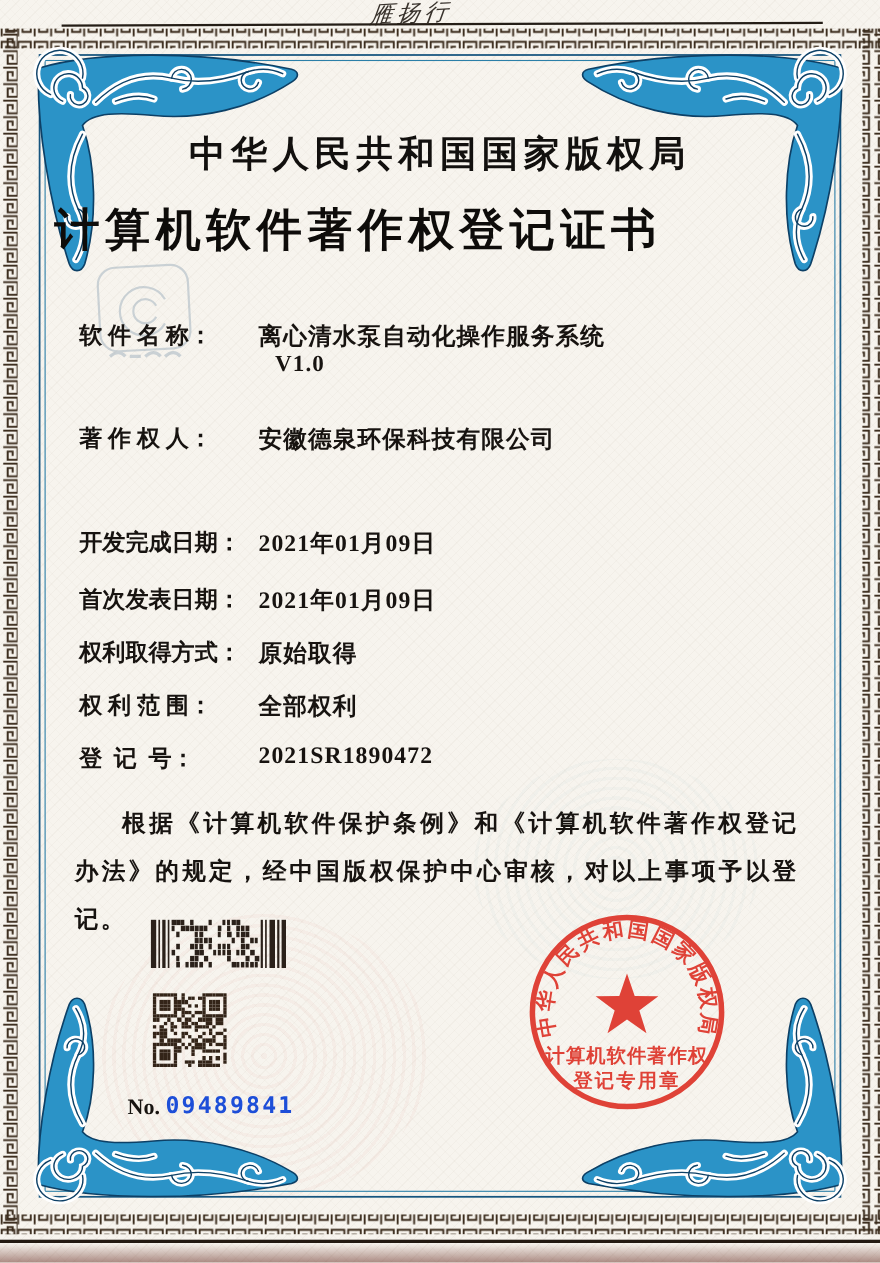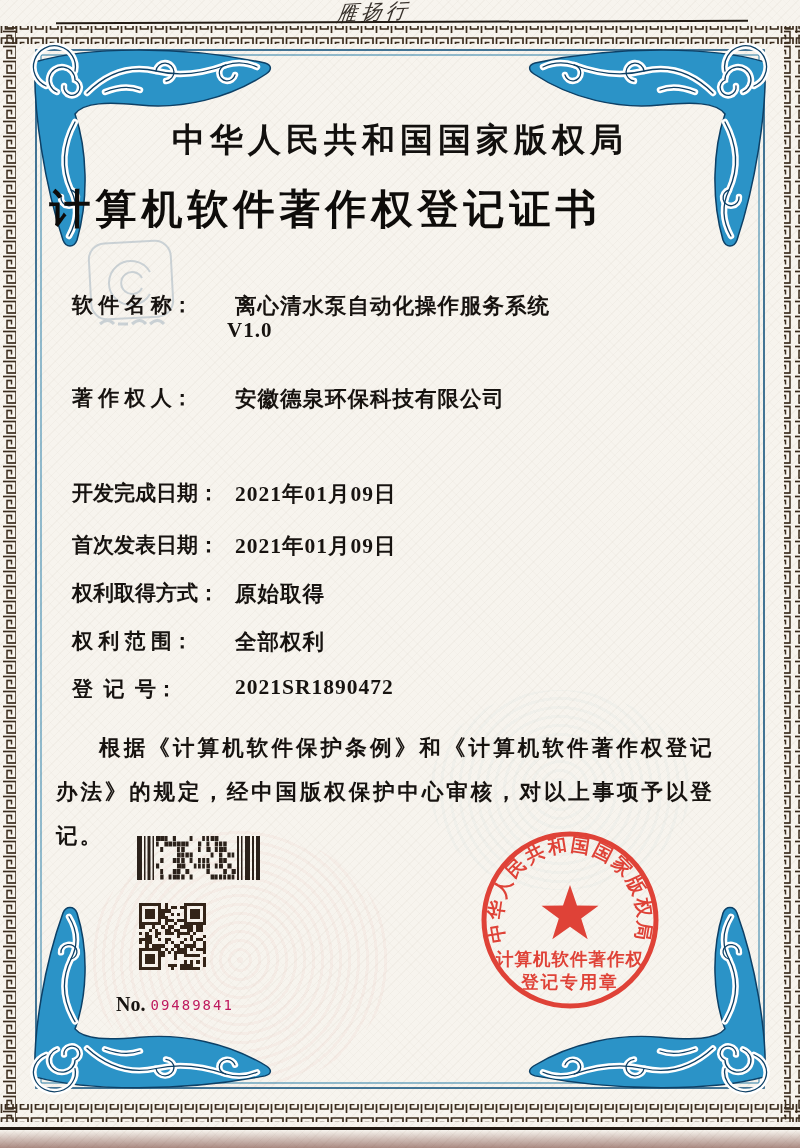--- a/index.html
+++ b/index.html
@@ -23,33 +23,33 @@
   .authority{top:118px;left:0;width:800px;text-align:center;font-size:33px;font-weight:700;
     letter-spacing:5px;color:#12100e;}
   .cert-title{top:182px;left:0;width:651px;text-align:center;font-size:41px;font-weight:700;
     letter-spacing:5px;color:#0e0c0a;}
   .certno{top:249px;left:0;width:713px;text-align:right;font-size:17px;font-weight:700;}
   .certno .gap{display:inline-block;width:18px;}
   
   .frow{left:0;width:760px;}
   .flabel{position:absolute;left:72px;top:0;font-size:21px;font-weight:700;white-space:pre;}
   .fvalue{position:absolute;left:235px;top:0;font-size:21.5px;font-weight:700;letter-spacing:1px;white-space:pre;text-align:right;}
-  .fvalue2{position:absolute;left:227px;top:27px;font-size:21px;font-weight:700;letter-spacing:1px;}
+  .fvalue2{position:absolute;left:250px;top:27px;font-size:21px;font-weight:700;letter-spacing:1px;}
   
-  .statement{top:726px;left:56px;width:658px;font-size:21.5px;font-weight:700;
+  .statement{top:726px;left:68px;width:658px;font-size:21.5px;font-weight:700;
     line-height:44px;letter-spacing:2.2px;text-indent:2em;text-align:justify;}
   
   .barcode{top:836px;left:137px;width:125px;height:44px;}
   .qr{top:903px;left:139px;width:67px;height:67px;display:grid;
     grid-template-columns:repeat(21,1fr);grid-template-rows:repeat(21,1fr);}
   .qr div.on{background:#332418;}
   
   .serial{top:993px;left:116px;font-size:20px;font-weight:700;}
-  .serial .num{color:#be185d;font-family:"DejaVu Sans Mono",monospace;font-size:14px;
-    font-weight:400;letter-spacing:2px;vertical-align:1px;}
+  .serial .num{color:#1d4ed8;font-family:"DejaVu Sans Mono",monospace;font-size:21px;
+    font-weight:700;letter-spacing:2px;vertical-align:1px;}
   .issue-date{top:1001px;left:487px;font-size:21px;font-weight:700;letter-spacing:1px;}
   
   .seal{top:820px;left:470px;width:200px;height:200px;opacity:.93;}
   
   .emboss{top:238px;left:84px;width:96px;height:96px;opacity:.5;}
   .wm1{top:830px;left:90px;width:300px;height:260px;border-radius:50%;
     background:repeating-radial-gradient(circle at 50% 50%, rgba(214,120,110,.06) 0 3px, transparent 3px 9px);}
   .wm2{top:690px;left:430px;width:260px;height:200px;border-radius:50%;
     background:repeating-radial-gradient(circle at 50% 50%, rgba(120,170,180,.05) 0 3px, transparent 3px 9px);}
 </style>

